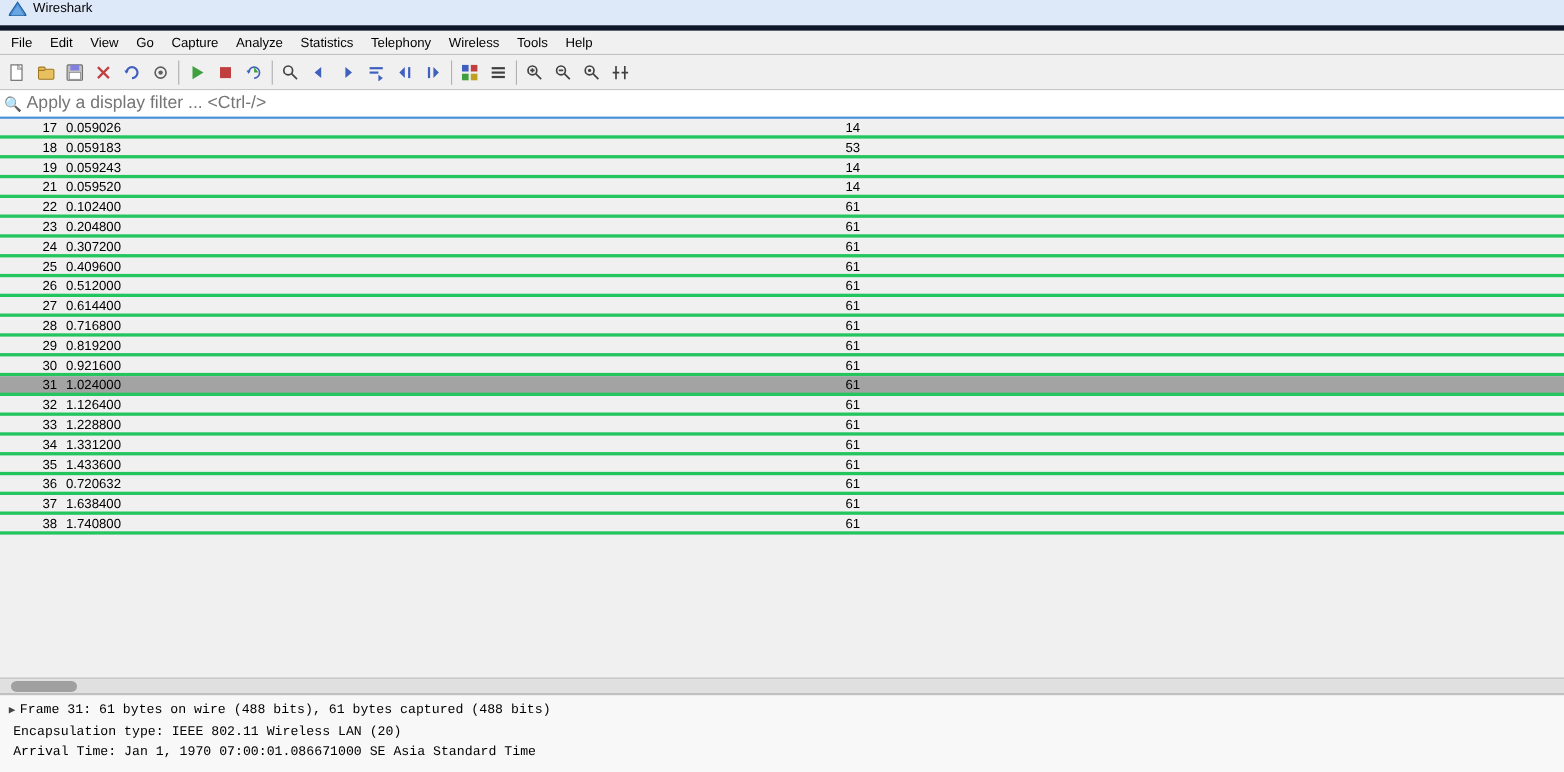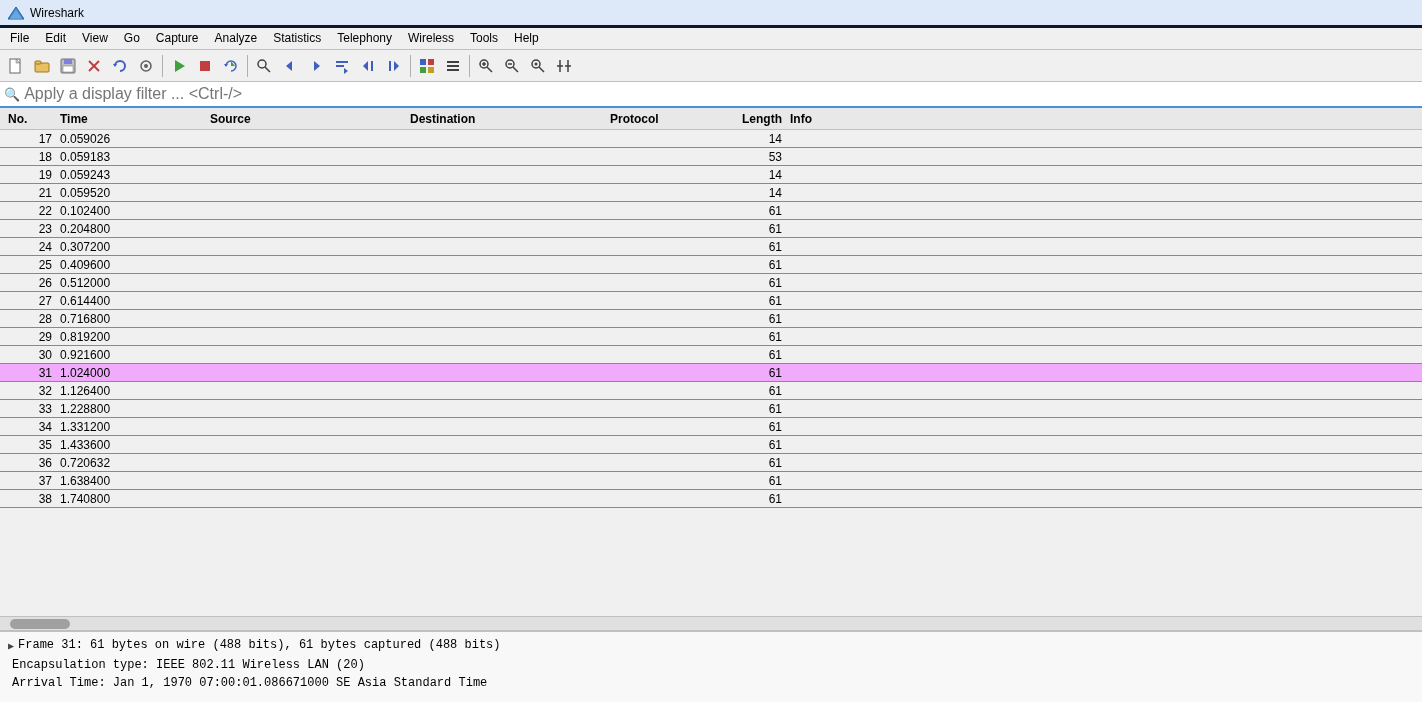--- a/index.html
+++ b/index.html
@@ -3,32 +3,31 @@
   <meta charset="utf-8">
   <style>
     * { margin: 0; padding: 0; box-sizing: border-box; }
     body { font-family: 'Segoe UI', Arial, sans-serif; font-size: 12px; background: #f0f0f0; width: 1422px; height: 702px; overflow: hidden; }
 
     
     #titlebar {
       background: #dde8f8;
       height: 28px;
       display: flex;
-      align-items: center;
       padding: 0 8px;
       gap: 6px;
-      border-bottom: 3px solid #0f172a;
+      border-bottom: 5px solid #0f172a;
     }
 
     
     #menubar {
       background: #f0f0f0;
       height: 22px;
       display: flex;
-      align-items: flex-end;
+      align-items: center;
       padding: 0 2px;
       border-bottom: 1px solid #c0c0c0;
     }
     .menu-item {
       padding: 2px 8px;
       cursor: pointer;
       font-size: 12px;
       color: #000;
       height: 22px;
       display: flex;
@@ -98,25 +97,25 @@
     .col-len { width: 80px; flex-shrink: 0; }
     .col-info { flex: 1; }
 
     
     .packet-row {
       display: flex;
       height: 18px;
       align-items: center;
       font-size: 12px;
       color: #000;
-      border-bottom: 1px solid #22c55e;
+      border-bottom: 3px solid #22c55e;
       cursor: pointer;
     }
     .packet-row.selected {
-      background: #f0abfc;
+      background: #a3a3a3;
     }
     .packet-row .col-no { text-align: right; padding-right: 8px; }
     .packet-row .col-len { text-align: right; padding-right: 8px; }
 
     
     #detail-pane {
       background: #f8f8f8;
       border-top: 2px solid #c0c0c0;
       height: 72px;
       overflow: hidden;
@@ -334,29 +333,20 @@
 </div>
 
 <div id="filterbar">
   <span style="color:#4a90d9; font-size:13px;">🔍</span>
   <input type="text" style="flex: 1 1 0%; border: none; outline: none; font-size: 16px; color: rgb(136, 136, 136); background: transparent;" placeholder="Apply a display filter ... &lt;Ctrl-/&gt;">
 </div>
 
 <div class="main-container">
   <div class="packets-container">
 
-    <div class="col-headers">
-      <div class="col-no">No.</div>
-      <div class="col-time">Time</div>
-      <div class="col-source">Source</div>
-      <div class="col-dest">Destination</div>
-      <div class="col-proto">Protocol</div>
-      <div class="col-len" style="text-align:right;padding-right:8px;">Length</div>
-      <div class="col-info">Info</div>
-    </div>
 
     <div id="packets">
         <div class="packet-row">
       <div class="col-no">17</div>
       <div class="col-time">0.059026</div>
       <div class="col-source"></div>
       <div class="col-dest"></div>
       <div class="col-proto"></div>
       <div class="col-len">14</div>
       <div class="col-info"></div>

